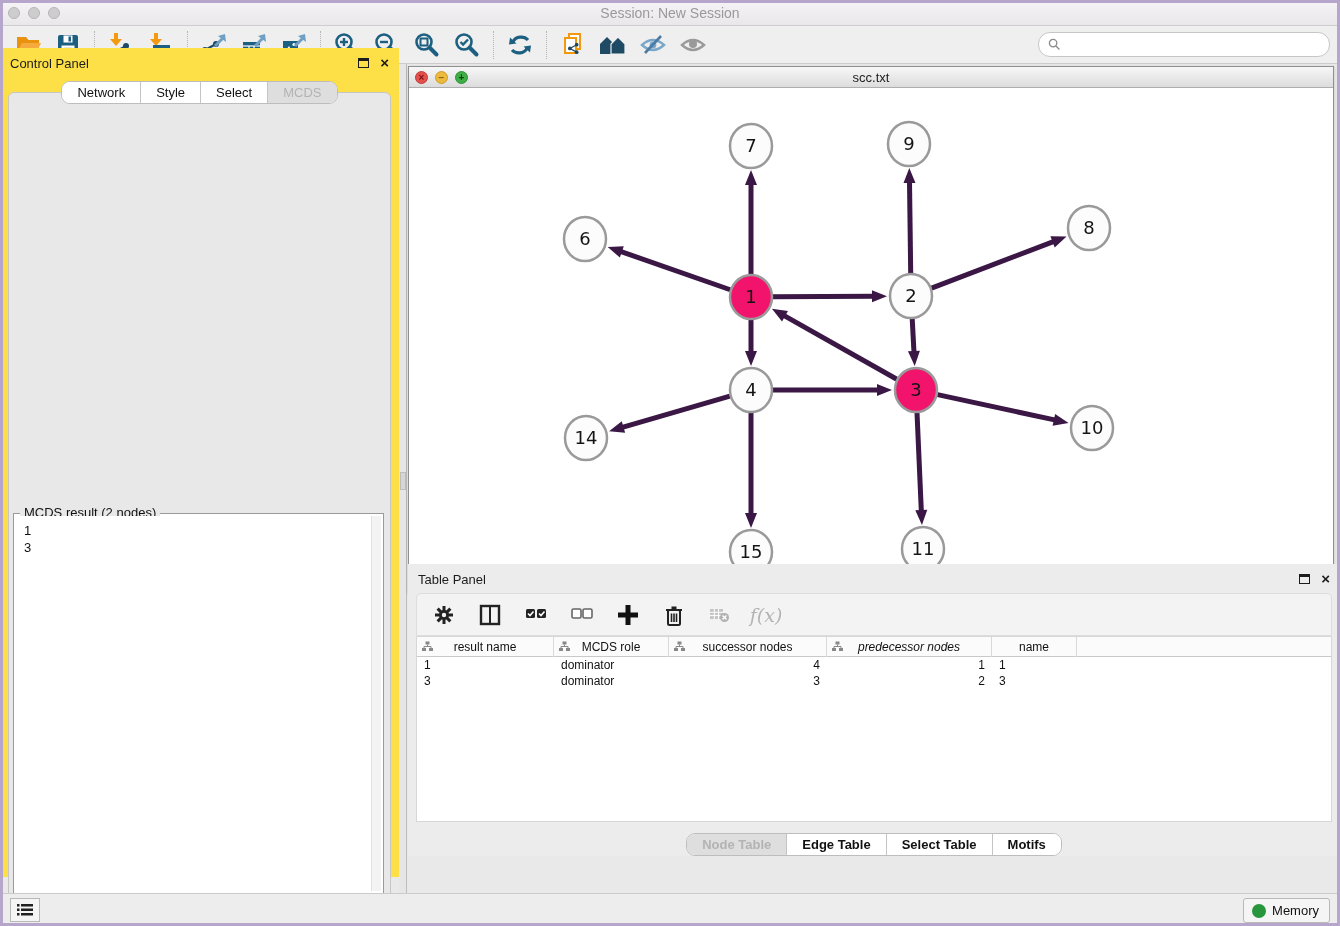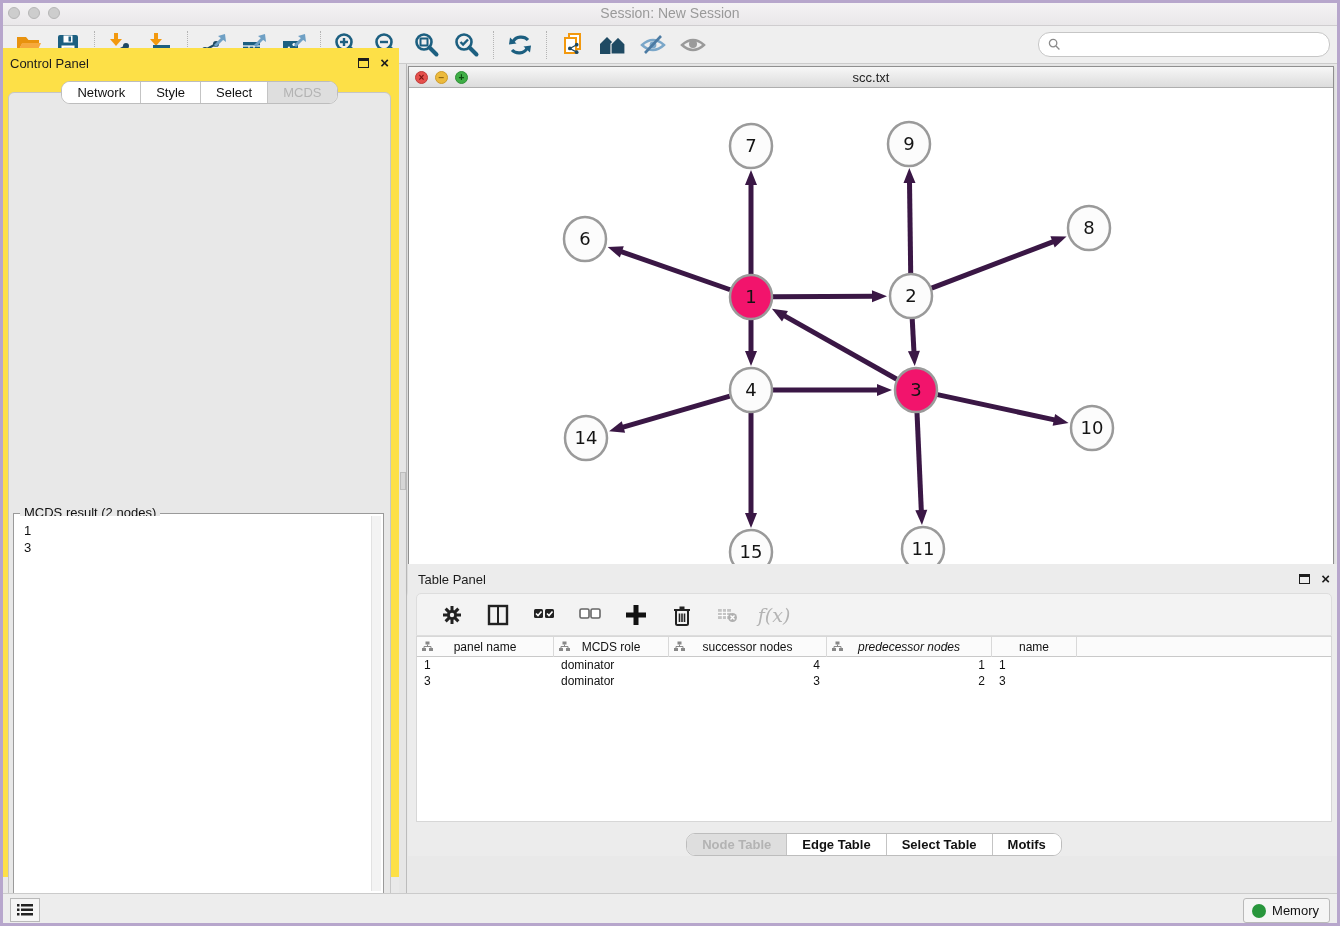--- a/index.html
+++ b/index.html
@@ -78,21 +78,21 @@
   .tl.red { left:6px; background:#e5504c; border:1px solid #c03c3a; color:#7c1412; }
   .tl.yel { left:26px; background:#ecba3c; border:1px solid #cd9c2c; color:#8a6410; }
   .tl.grn { left:46px; background:#3fae46; border:1px solid #2f8f38; color:#0d4d12; }
   .canvas { position:absolute; left:0; top:21px; width:924px; height:504px; background:#fff; }
   .canvas svg { display:block; }
   .canvas .hscroll-thumb { position:absolute; left:426px; bottom:1px; width:8px; height:6px; background:#d0d0d0; border:1px solid #bbb; }
 
   
   .tpanel { position:absolute; left:408px; top:564px; width:932px; height:292px; background:#ececec; }
   .tp-toolbar { position:absolute; left:8px; top:29px; width:916px; height:43px; background:#f3f3f3;
-    border:1px solid #dddddd; border-radius:5px 5px 0 0; display:flex; align-items:center; padding-left:20px; gap:16px; }
+    border:1px solid #dddddd; border-radius:5px 5px 0 0; display:flex; align-items:center; padding-left:12px; gap:16px; }
   .tp-ic { width:30px; height:30px; display:flex; align-items:center; justify-content:center; }
   .fx { font-family:"DejaVu Serif", serif; font-style:italic; font-size:19px; color:#b3b3b3; }
 
   .dtable { position:absolute; left:8px; top:72px; width:916px; height:186px; background:#fff; border:1px solid #d7d7d7; overflow:hidden;}
   .dt-head { display:flex; height:20px; background:#fbfbfb; border-bottom:1px solid #c9c9c9; }
   .dt-hcell { position:relative; height:20px; border-right:1px solid #d9d9d9; font-size:12px; color:#111;
     display:flex; align-items:center; justify-content:center; }
   .dt-hcell .hicon { position:absolute; left:5px; top:4px; }
   .dt-row { display:flex; height:16px; font-size:12px; color:#111; }
   .dt-cell { height:16px; padding:1px 7px; overflow:hidden; white-space:nowrap; }
@@ -466,21 +466,21 @@
     </div>
   <div class="dtable">
     <div class="dt-head">
         <div class="dt-hcell" style="width: 137px; flex: 0 0 137px;">
           <span class="hicon"><svg width="11" height="11" viewBox="0 0 11 11">
               <rect x="3.5" y="0.5" width="4" height="3" fill="#888"></rect>
               <rect x="0" y="7" width="4" height="3" fill="#888"></rect>
               <rect x="7" y="7" width="4" height="3" fill="#888"></rect>
               <path d="M5.5 3.5 v2 M2 7 v-1.5 h7 V7" stroke="#888" fill="none"></path>
             </svg></span>
-          <span>panel name</span>
+          <span>result name</span>
         </div>
         <div class="dt-hcell" style="width: 115px; flex: 0 0 115px;">
           <span class="hicon"><svg width="11" height="11" viewBox="0 0 11 11">
               <rect x="3.5" y="0.5" width="4" height="3" fill="#888"></rect>
               <rect x="0" y="7" width="4" height="3" fill="#888"></rect>
               <rect x="7" y="7" width="4" height="3" fill="#888"></rect>
               <path d="M5.5 3.5 v2 M2 7 v-1.5 h7 V7" stroke="#888" fill="none"></path>
             </svg></span>
           <span>MCDS role</span>
         </div>

